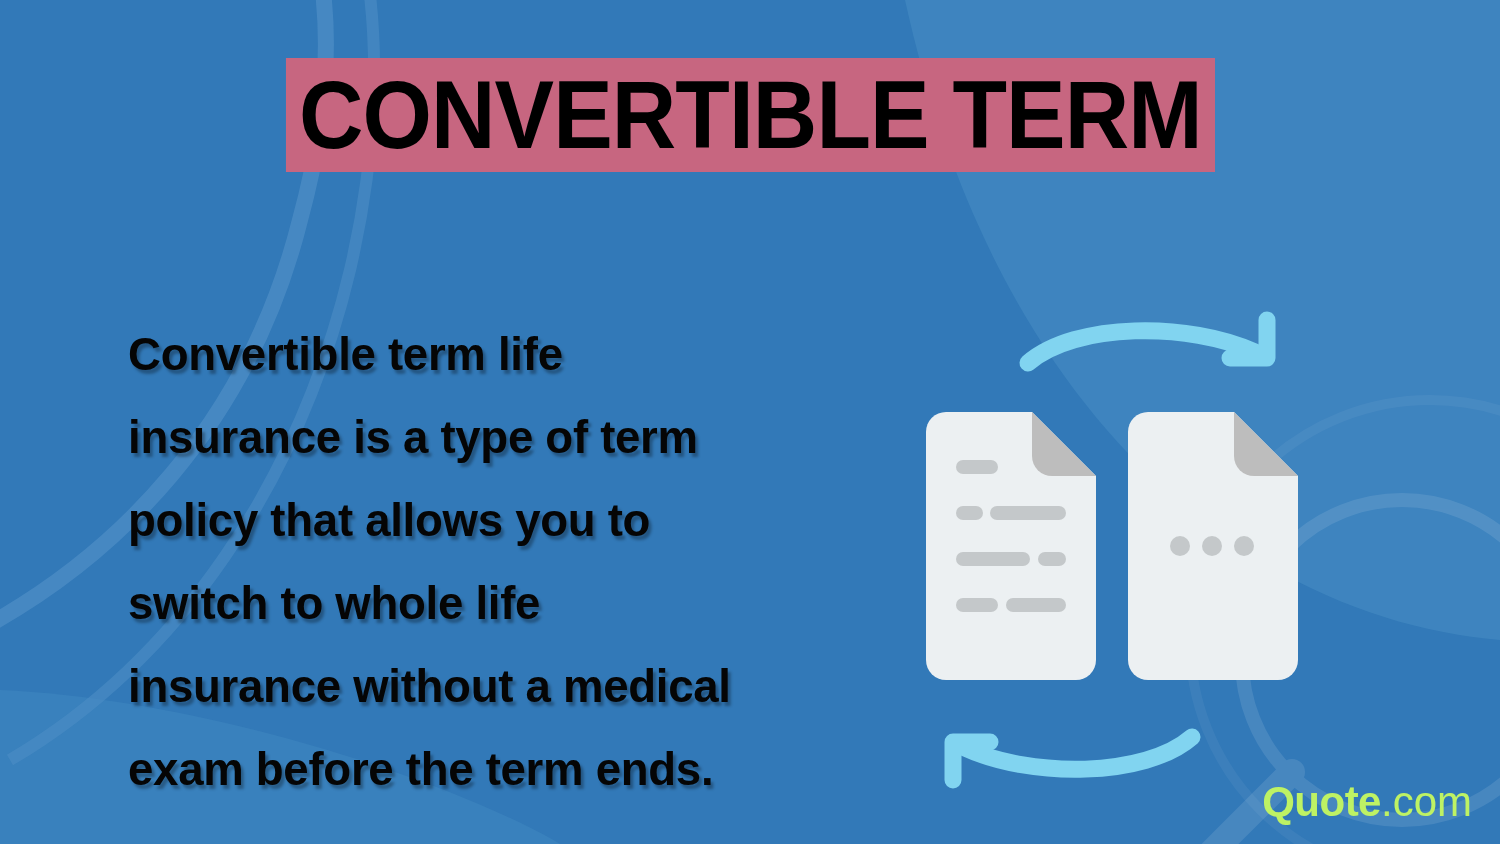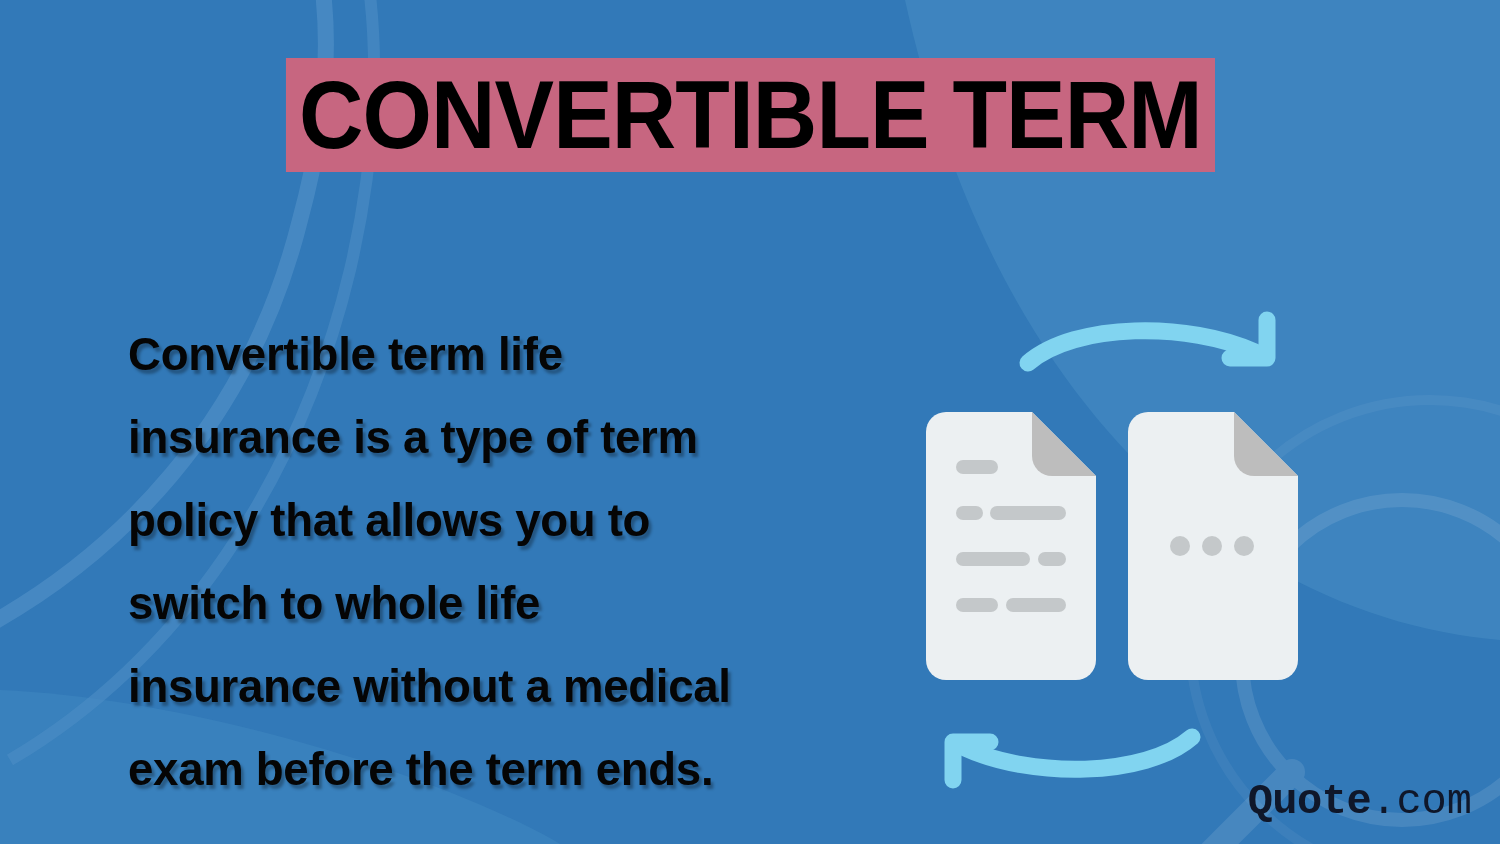--- a/index.html
+++ b/index.html
@@ -80,22 +80,22 @@
     top: 300px;
     width: 420px;
     height: 500px;
   }
 
   
   .logo {
     position: absolute;
     right: 28px;
     bottom: 18px;
-    color: #0f172a;
-    font-family: Liberation Mono, monospace;
+    color: #bef264;
+    font-family: Liberation Sans, sans-serif;
     font-size: 42px;
     line-height: 48px;
     white-space: nowrap;
   }
   .logo-brand {
     font-weight: bold;
     letter-spacing: -0.5px;
   }
   .logo-tld {
     font-weight: normal;

